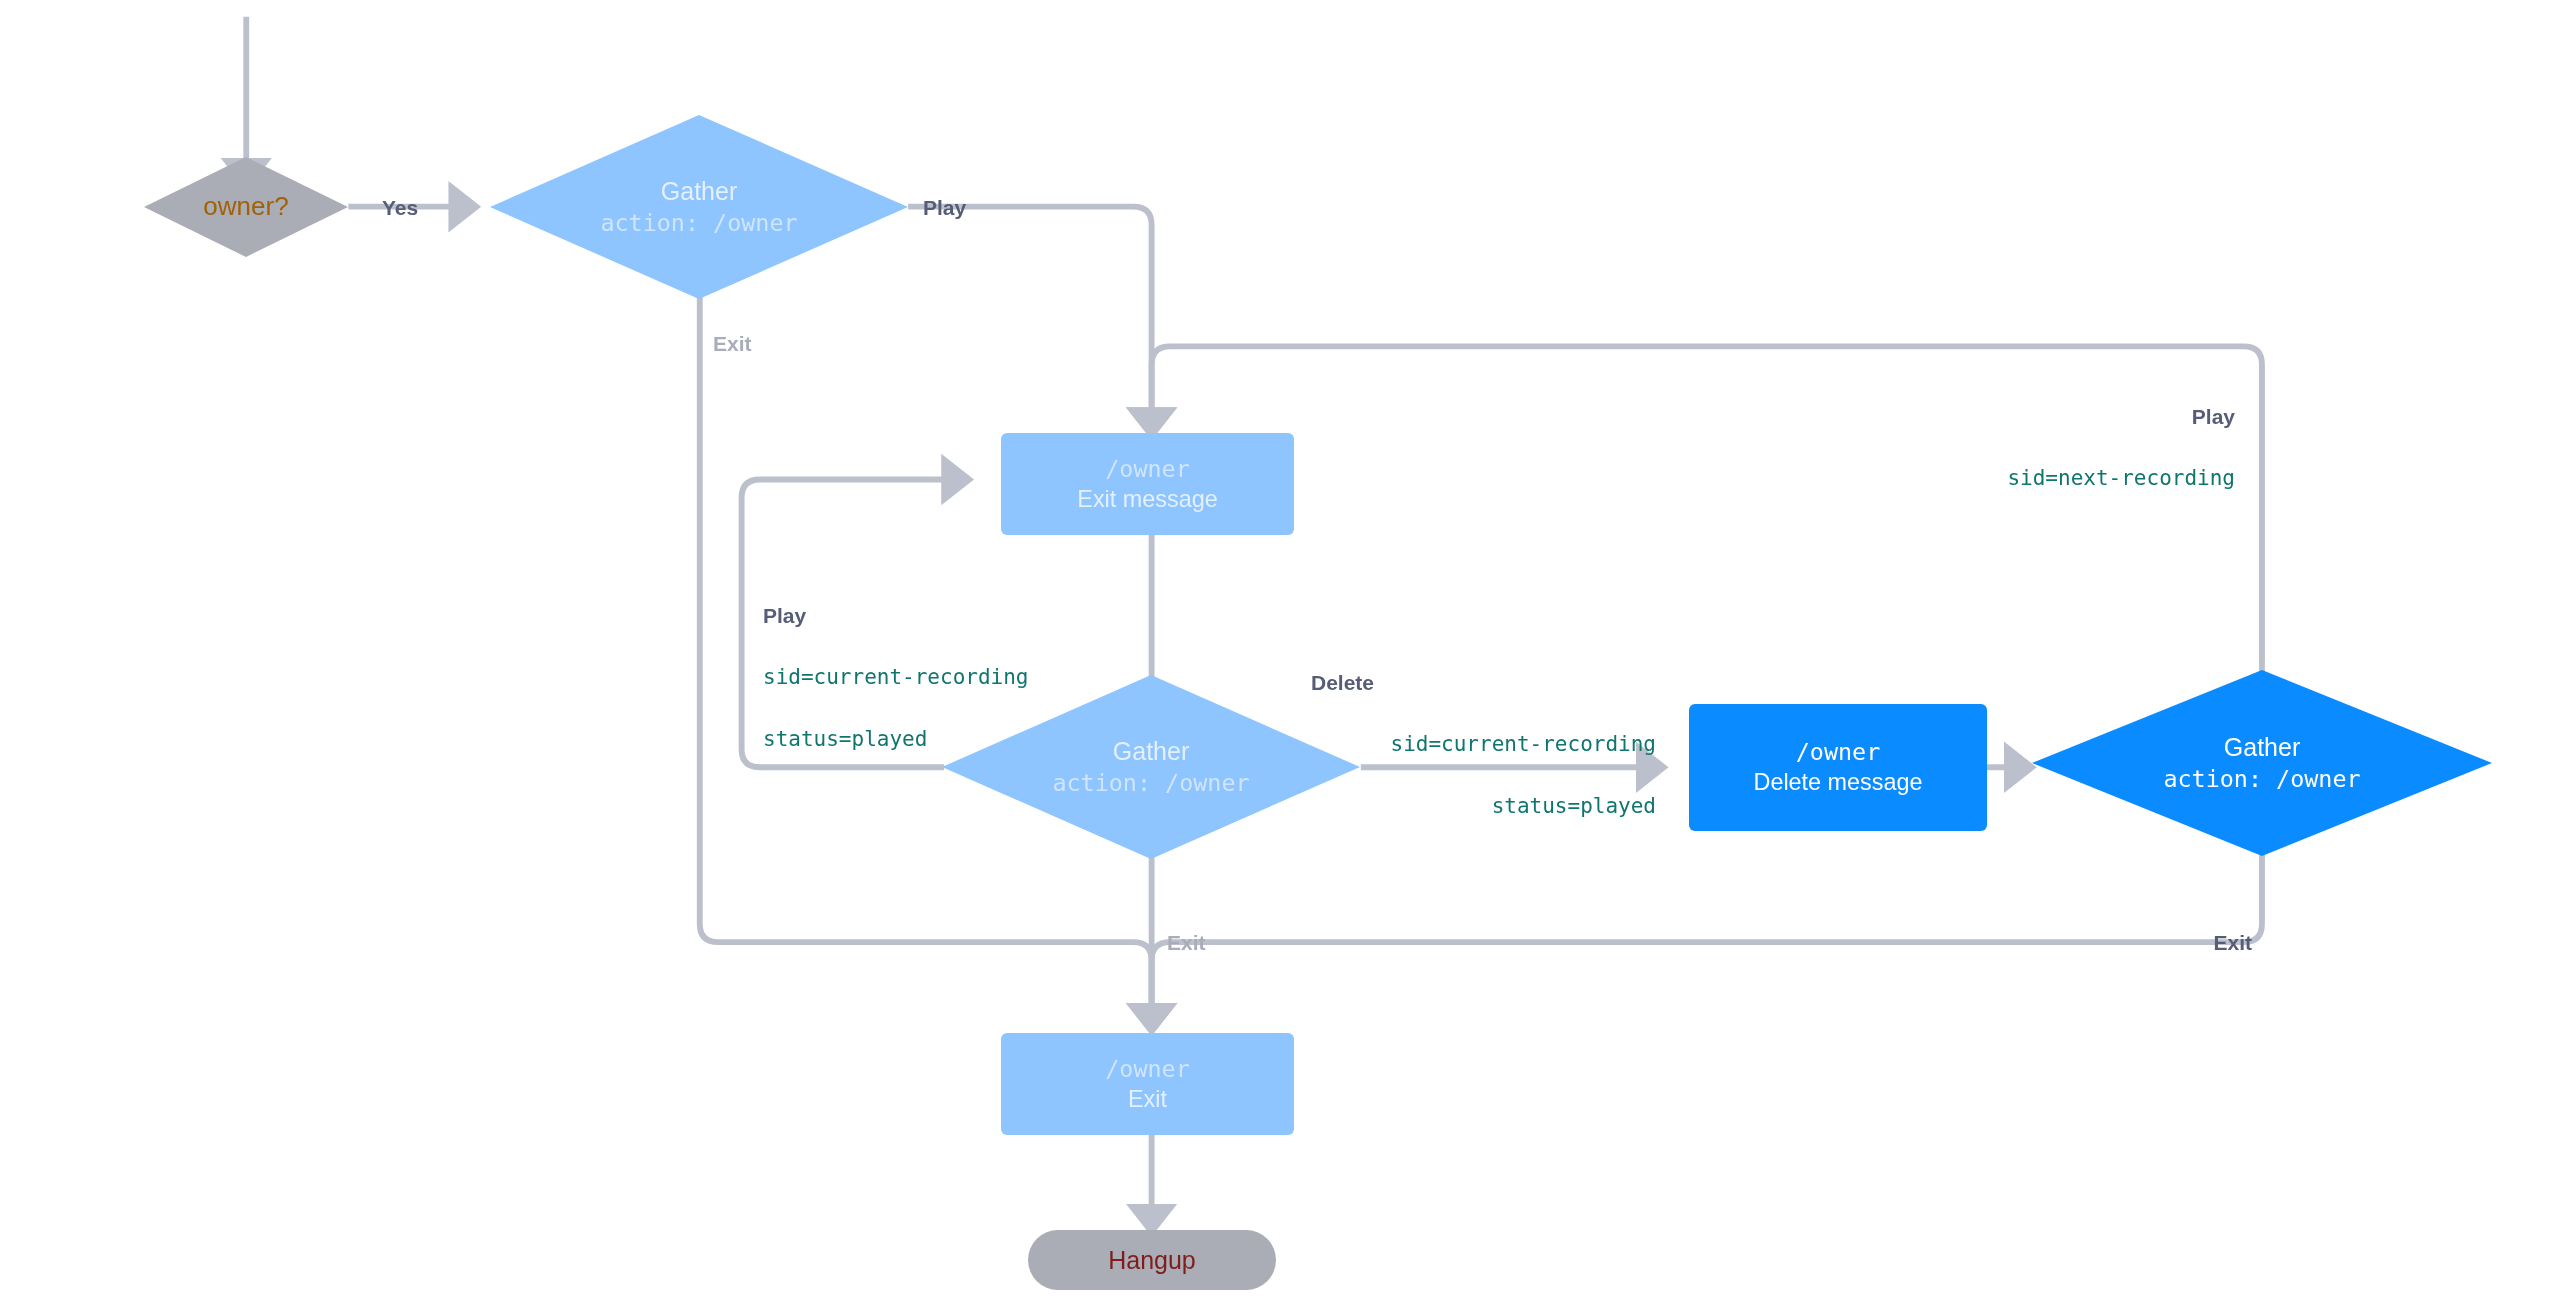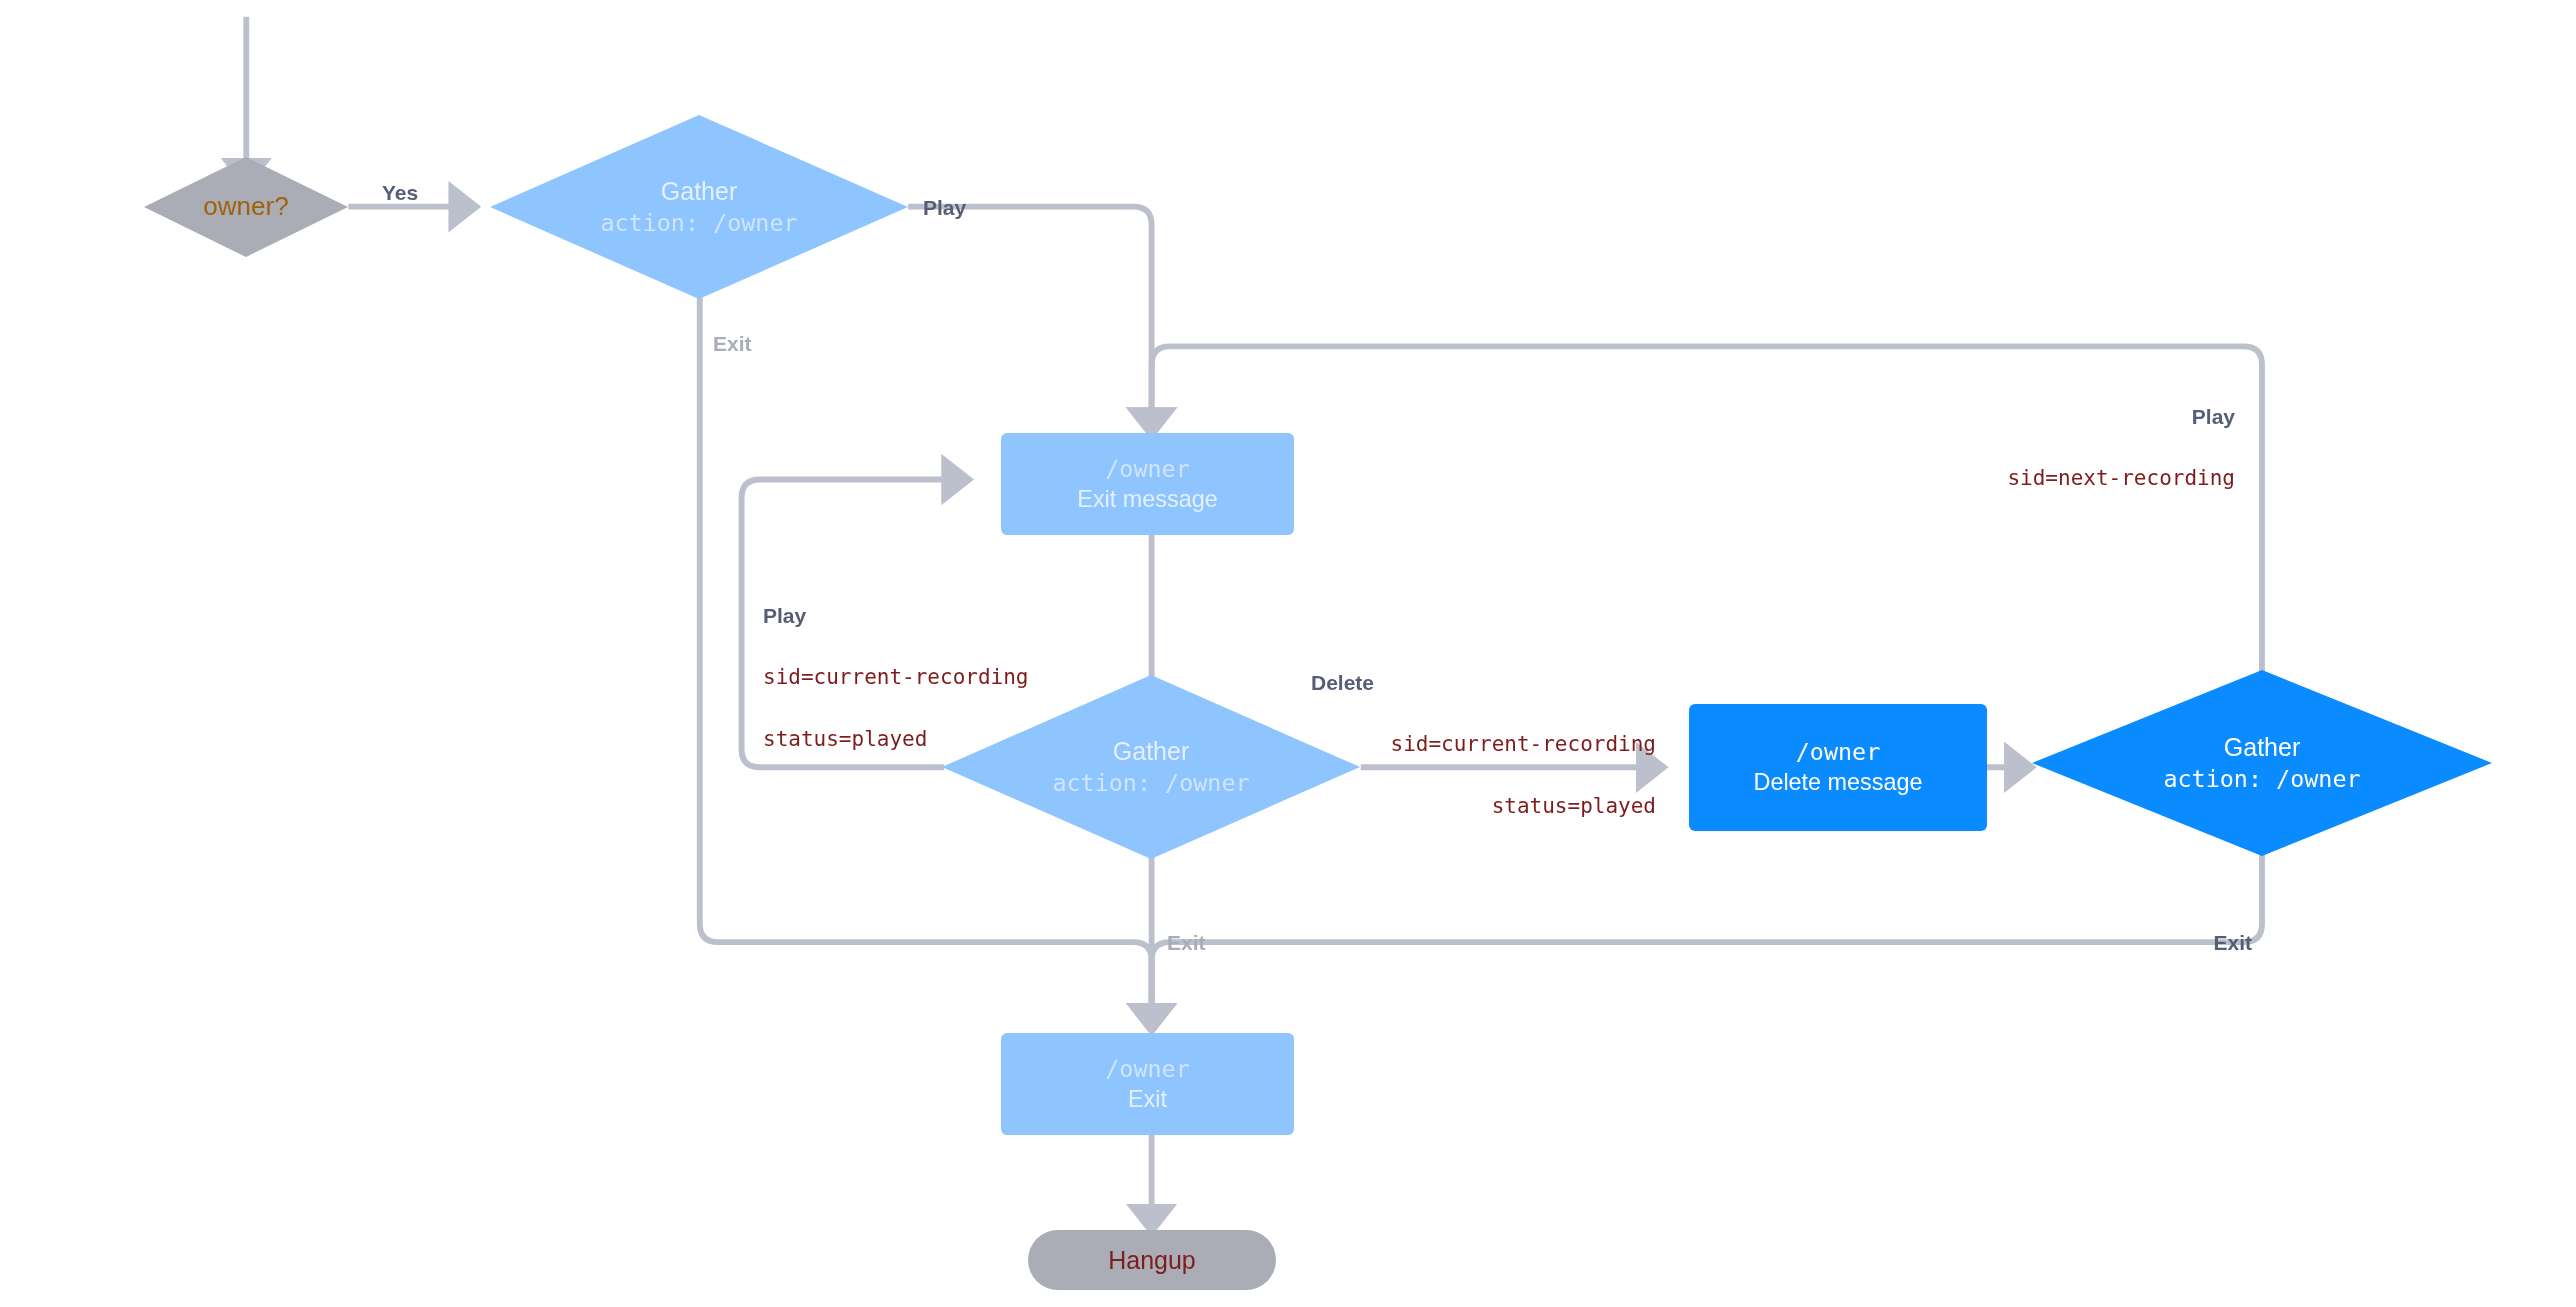--- a/index.html
+++ b/index.html
@@ -90,21 +90,21 @@
   .elabel .hd{
     font-weight:700;
     font-size:21px;
     color:#565d76;
     display:block;
   }
   .elabel .hd.muted{ color:#a9adb9; }
   .elabel .ln{
     font-family:"DejaVu Sans Mono","Liberation Mono",monospace;
     font-size:21px;
-    color:#7f1d1d;
+    color:#0f766e;
     display:block;
   }
   .elabel.right{ text-align:right; }
 </style>
 </head>
 <body>
 
 <div id="stage">
 
   <svg id="edges" viewBox="0 0 3078 1562">
@@ -197,21 +197,21 @@
 
   <div class="node box light" style="left:1001px; top:1033px; width:293px; height:102px;">
     <span class="sub" style="font-size:23.4px;">/owner</span>
     <span class="main" style="font-size:23.4px; margin-top:1.7px;">Exit</span>
   </div>
 
   <div class="node box grey" style="left:1028px; top:1230px; width:248px; height:60px;">
     <span class="main" style="font-size:25px;">Hangup</span>
   </div>
 
-  <div class="elabel" style="left:382px; top:144px;">
+  <div class="elabel" style="left:382px; top:159px;">
     <span class="hd">Yes</span>
   </div>
 
   <div class="elabel" style="left:923px; top:159px;">
     <span class="hd">Play</span>
   </div>
 
   <div class="elabel" style="left:713px; top:295px;">
     <span class="hd muted">Exit</span>
   </div>

